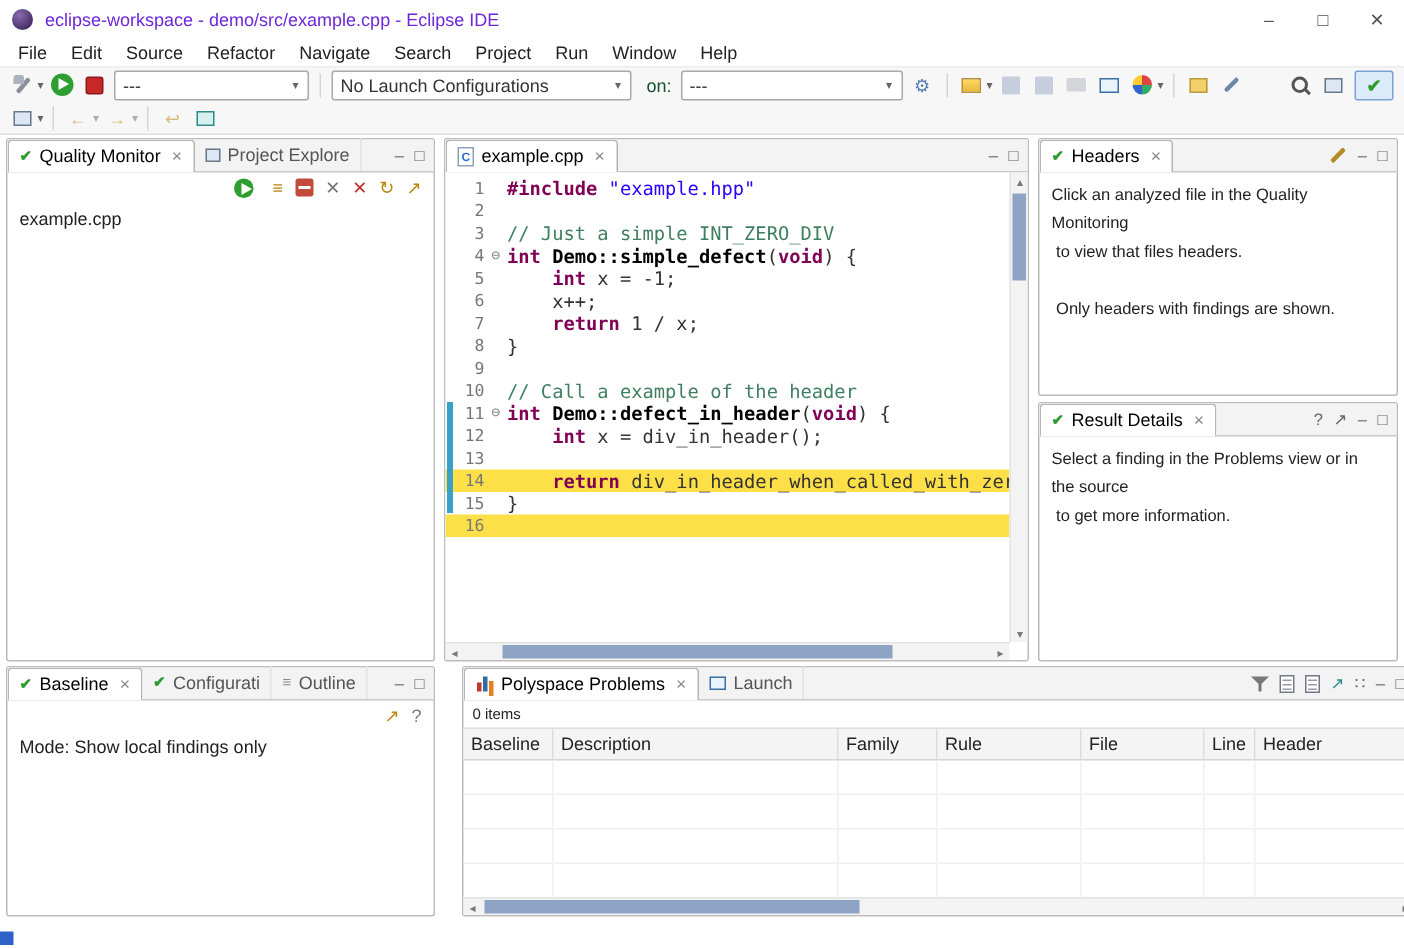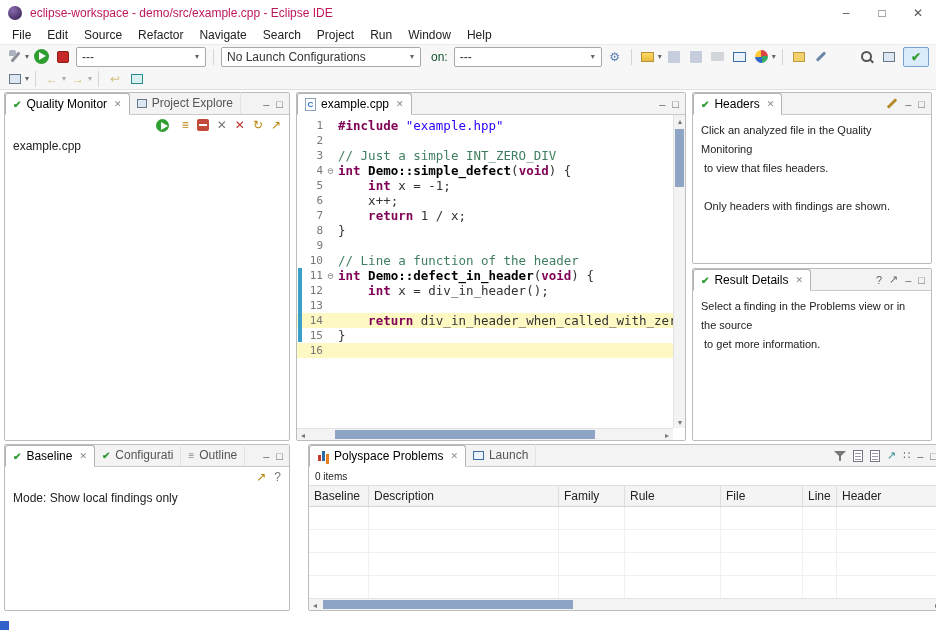--- a/index.html
+++ b/index.html
@@ -5,21 +5,21 @@
   * { box-sizing: border-box; margin: 0; padding: 0; }
   html,body { width: 936px; height: 632px; }
   body {
     position: relative; overflow: hidden; background: #ffffff;
     font-family: "Liberation Sans", sans-serif; font-size: 12px; color: #333;
   }
   
   .titlebar { height: 26px; display: flex; align-items: center; padding-left: 8px; background: #fff; }
   .eclipse-logo { width: 14px; height: 14px; border-radius: 50%;
     background: radial-gradient(circle at 35% 30%, #8a6ab0, #2e1a47); margin-right: 8px; flex: none; }
-  .title-text { color: #be185d; flex: 1; white-space: nowrap; overflow: hidden; }
+  .title-text { color: #6d28d9; flex: 1; white-space: nowrap; overflow: hidden; }
   .winbtns { display: flex; flex: none; }
   .winbtn { width: 36px; height: 26px; display: flex; align-items: center; justify-content: center;
     color: #555; font-size: 12px; }
   
   .menubar { height: 18px; display: flex; align-items: center; padding-left: 4px; background: #fff; }
   .menu-item { padding: 1px 8px; color: #222; }
   
   .toolbar { display: flex; align-items: center; background: #f7f7f7; }
   #tb1 { height: 24px; padding: 0 4px; border-top: 1px solid #ececec; }
   #tb2 { height: 22px; padding: 0 4px; border-bottom: 1px solid #e0e0e0; }
@@ -100,21 +100,21 @@
   .tabbar .right { margin-left: auto; display: flex; align-items: center; gap: 7px; padding-right: 6px;
     color: #666; font-size: 11px; height: 100%; }
   .viewbar { height: 20px; display: flex; align-items: center; justify-content: flex-end; gap: 8px;
     padding-right: 8px; color: #777; }
   .pad-text { padding: 4px 8px; color: #222; }
   .hint-text { padding: 6px 8px; font-size: 11px; color: #222; line-height: 19px; white-space: pre-wrap; }
   
   .codearea { position: absolute; top: 22px; left: 0; right: 12px; bottom: 12px; overflow: hidden;
     background: #fff; padding-top: 3px; font-family: "DejaVu Sans Mono", monospace; font-size: 12.5px; }
   .code-line { display: flex; height: 15px; line-height: 15px; white-space: pre; }
-  .code-line.hl { background: #fef9c3; }
+  .code-line.hl { background: #fde047; }
   .code-line .ln { width: 26px; text-align: right; color: #787878; flex: none;
     font-size: 11px; font-family: "DejaVu Sans Mono", monospace; }
   .code-line .fold { width: 15px; flex: none; color: #888; font-size: 10px; text-align: center; }
   .codetext { white-space: pre; }
   .kw { color: #7f0055; font-weight: bold; }
   .str { color: #2a00ff; }
   .com { color: #3f7f5f; }
   .fn { color: #000; font-weight: bold; }
   .change-bar { position: absolute; left: 1px; top: 175px; width: 4px; height: 74px; background: #3aa0c8; }
   
@@ -302,21 +302,21 @@
       <div>
           <div class="code-line"><span class="ln">1</span><span class="fold"></span><span class="codetext"><span class="kw">#include </span><span class="str">"example.hpp"</span></span></div>
           <div class="code-line"><span class="ln">2</span><span class="fold"></span><span class="codetext"></span></div>
           <div class="code-line"><span class="ln">3</span><span class="fold"></span><span class="codetext"><span class="com">// Just a simple INT_ZERO_DIV</span></span></div>
           <div class="code-line"><span class="ln">4</span><span class="fold">⊖</span><span class="codetext"><span class="kw">int</span><span> </span><span class="fn">Demo::simple_defect</span><span>(</span><span class="kw">void</span><span>) {</span></span></div>
           <div class="code-line"><span class="ln">5</span><span class="fold"></span><span class="codetext"><span>    </span><span class="kw">int</span><span> x = -1;</span></span></div>
           <div class="code-line"><span class="ln">6</span><span class="fold"></span><span class="codetext"><span>    x++;</span></span></div>
           <div class="code-line"><span class="ln">7</span><span class="fold"></span><span class="codetext"><span>    </span><span class="kw">return</span><span> 1 / x;</span></span></div>
           <div class="code-line"><span class="ln">8</span><span class="fold"></span><span class="codetext"><span>}</span></span></div>
           <div class="code-line"><span class="ln">9</span><span class="fold"></span><span class="codetext"></span></div>
-          <div class="code-line"><span class="ln">10</span><span class="fold"></span><span class="codetext"><span class="com">// Line a function of the header</span></span></div>
+          <div class="code-line"><span class="ln">10</span><span class="fold"></span><span class="codetext"><span class="com">// Call a example of the header</span></span></div>
           <div class="code-line"><span class="ln">11</span><span class="fold">⊖</span><span class="codetext"><span class="kw">int</span><span> </span><span class="fn">Demo::defect_in_header</span><span>(</span><span class="kw">void</span><span>) {</span></span></div>
           <div class="code-line"><span class="ln">12</span><span class="fold"></span><span class="codetext"><span>    </span><span class="kw">int</span><span> x = div_in_header();</span></span></div>
           <div class="code-line"><span class="ln">13</span><span class="fold"></span><span class="codetext"></span></div>
           <div class="code-line hl"><span class="ln">14</span><span class="fold"></span><span class="codetext"><span>    </span><span class="kw">return</span><span> div_in_header_when_called_with_zero</span></span></div>
           <div class="code-line"><span class="ln">15</span><span class="fold"></span><span class="codetext"><span>}</span></span></div>
           <div class="code-line hl"><span class="ln">16</span><span class="fold"></span><span class="codetext"></span></div>
         </div>
     </div>
     <div class="change-bar"></div>
     <div class="vscroll">

